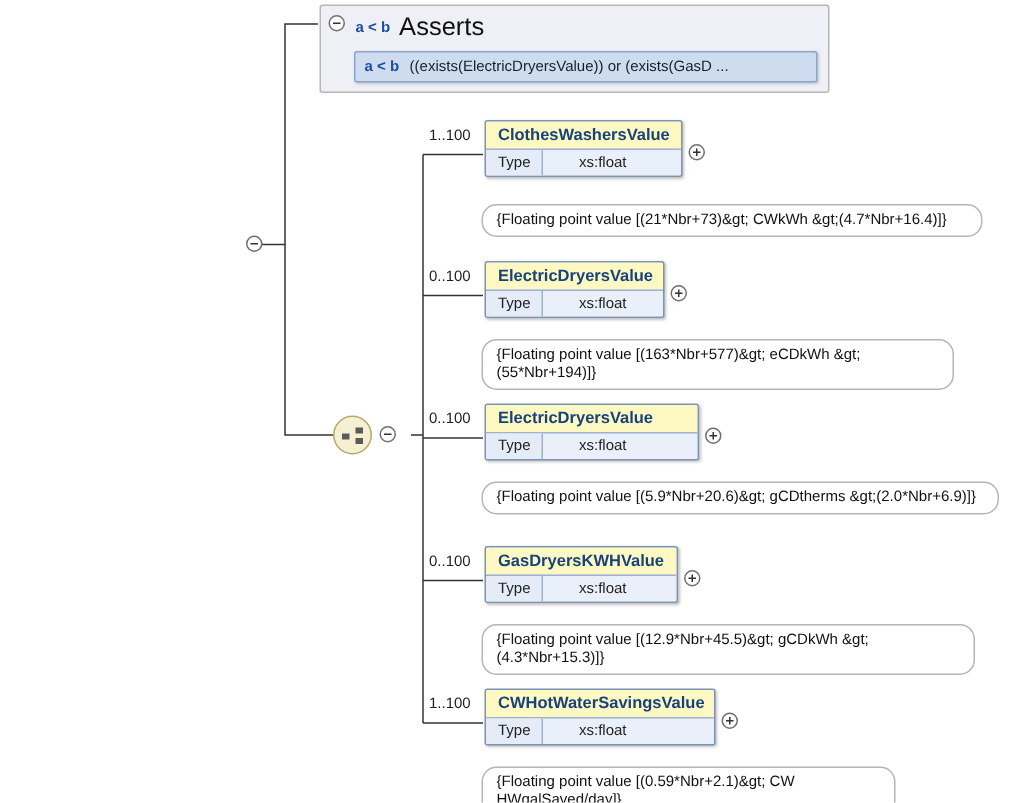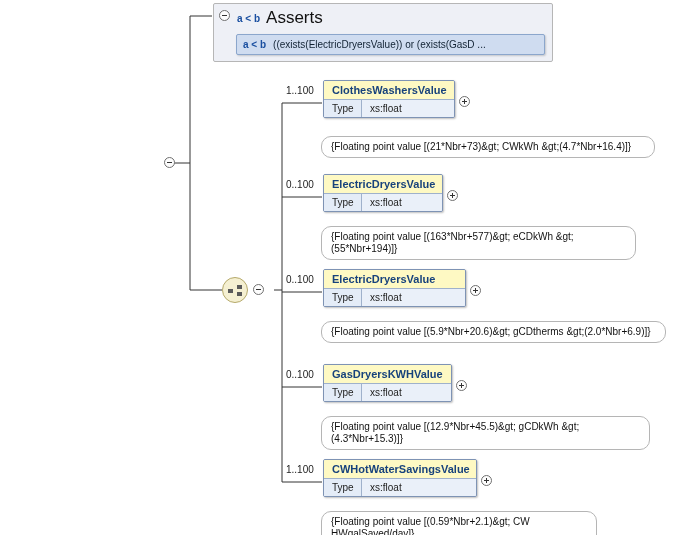--- a/index.html
+++ b/index.html
@@ -121,20 +121,21 @@
     padding: 3px 6px 3px 8px;
     color: #222;
     border-right: 1px solid #9fb1cb;
     background: #e4ecf7;
     min-width: 38px;
     box-sizing: border-box;
   }
   .elem-type .v {
     padding: 3px 8px;
     color: #222;
+    margin-left: 16px;
   }
 
   
   .occurs {
     position: absolute;
     font-size: 10px;
     color: #222;
     white-space: nowrap;
   }
 

